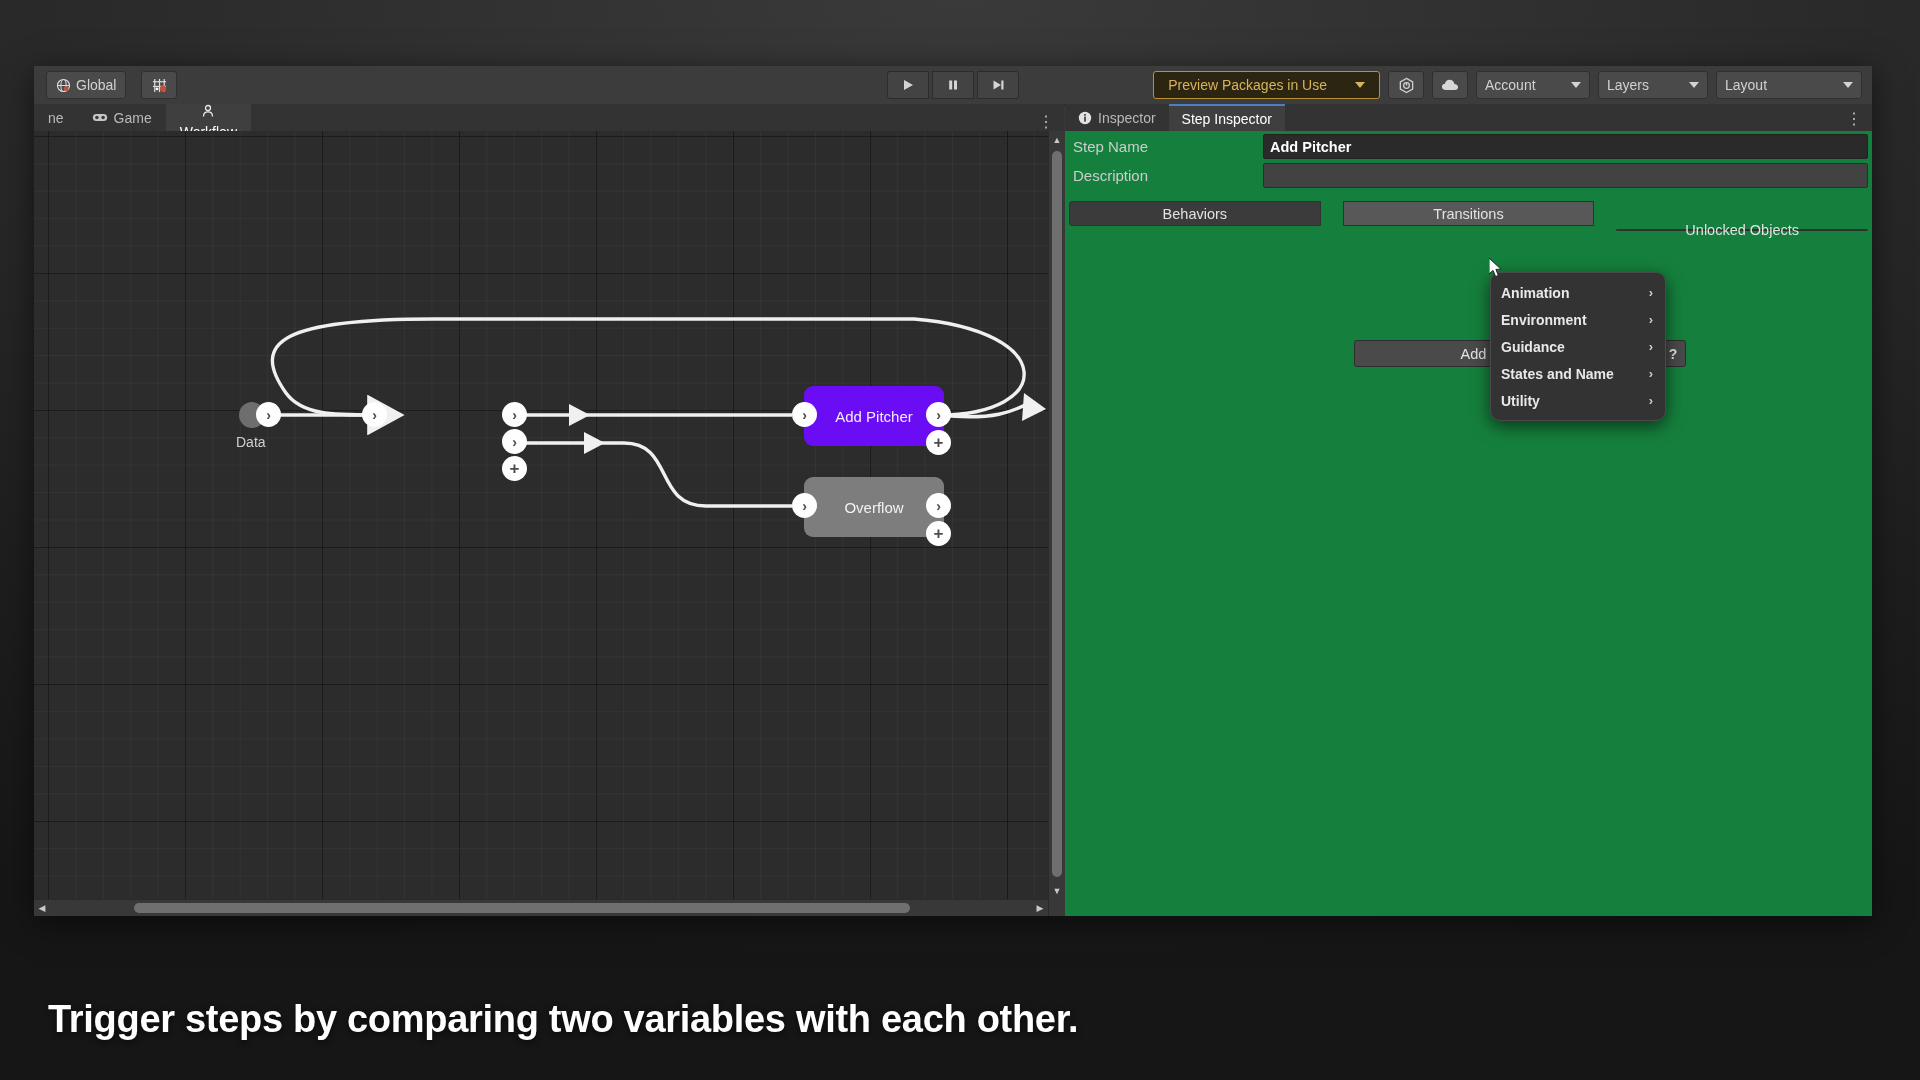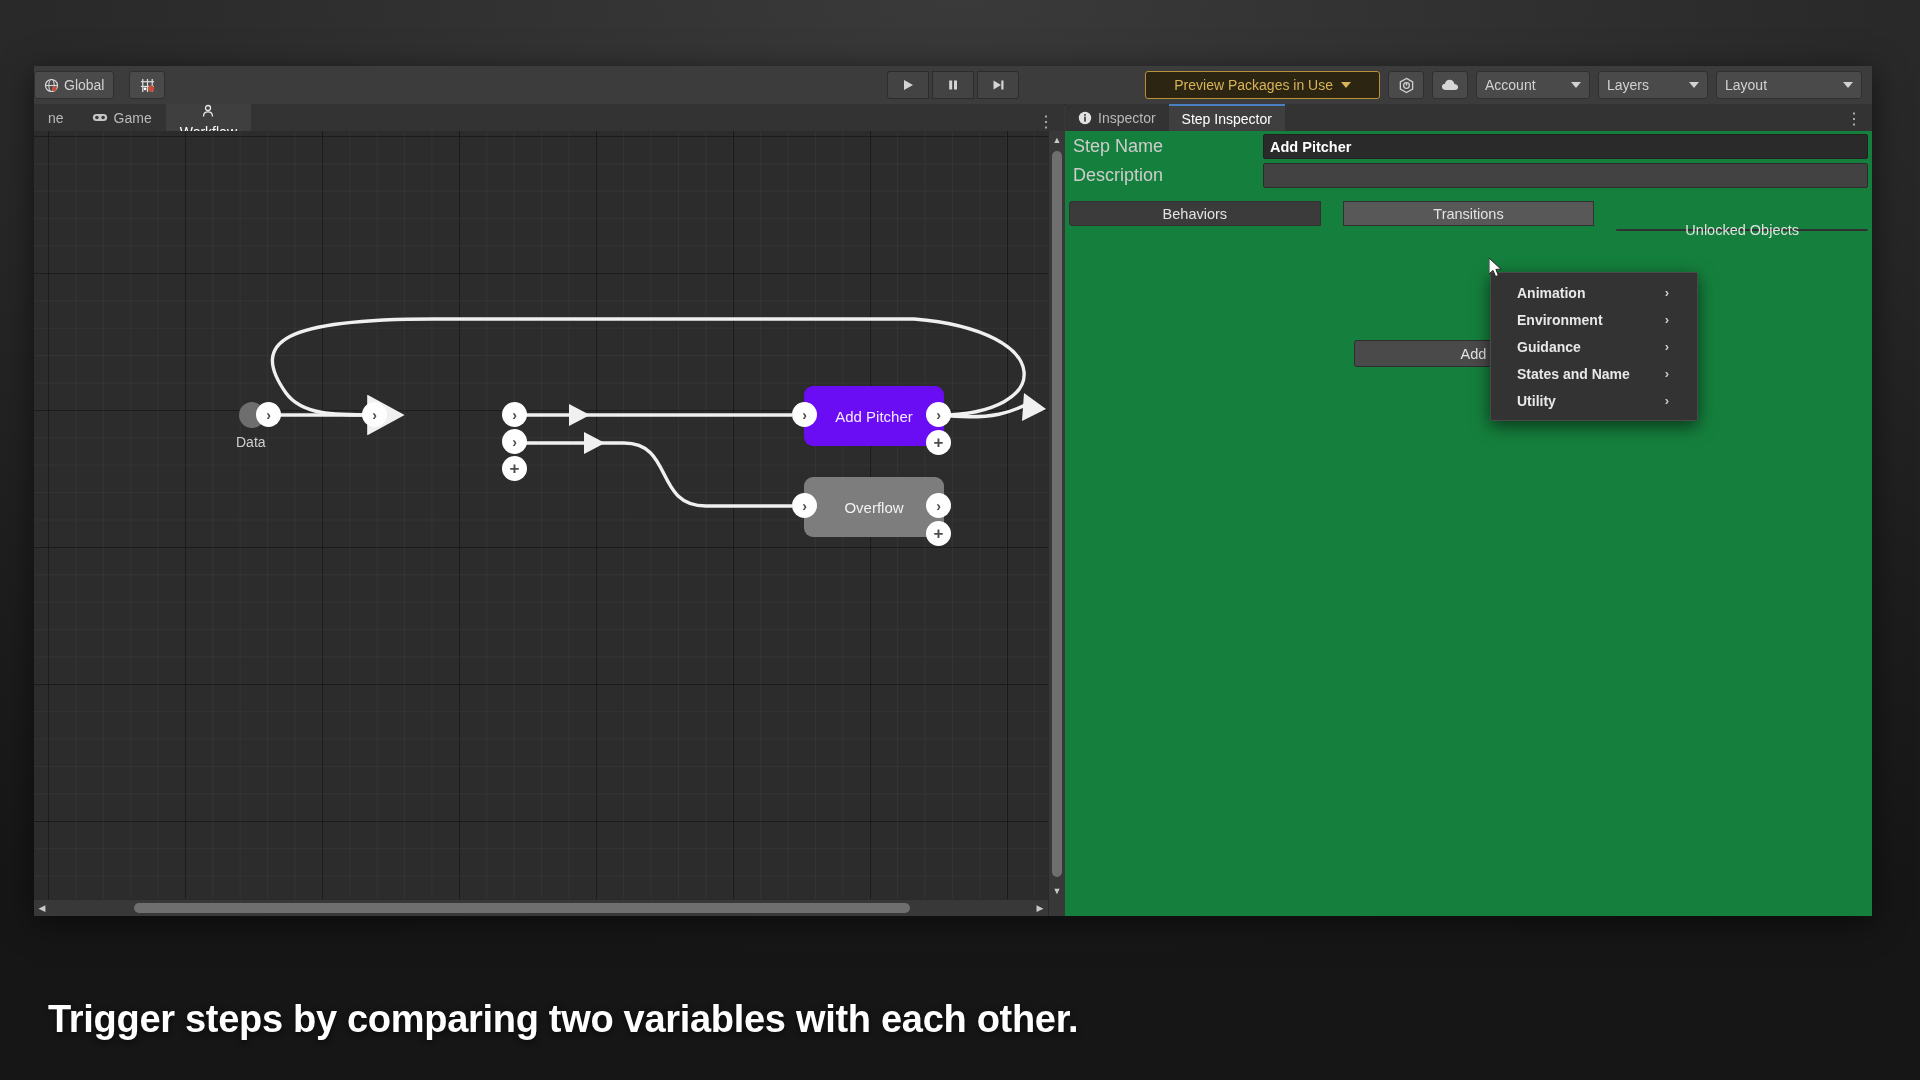--- a/index.html
+++ b/index.html
@@ -21,21 +21,21 @@
     background:#383838;
     box-shadow:0 6px 30px rgba(0,0,0,.55);
   }
   
   .toolbar{
     position:absolute;left:0;top:0;width:100%;height:38px;
     background:#3c3c3c;
     border-bottom:1px solid #242424;
     display:flex;align-items:center;
   }
-  .tb-left{display:flex;align-items:center;gap:15px;padding-left:0;justify-content:space-between;}
+  .tb-left{display:flex;align-items:center;gap:15px;padding-left:12px;justify-content:space-between;}
   .tb-center{position:absolute;left:50%;transform:translateX(-50%);display:flex;gap:3px;}
   .tb-right{position:absolute;right:10px;display:flex;align-items:center;gap:8px;}
 
   .tb-btn{
     height:26px;display:flex;align-items:center;gap:5px;
     padding:0 9px;border-radius:3px;background:#4a4a4a;
     color:#d2d2d2;font-size:14px;white-space:nowrap;
     border:1px solid #2f2f2f;
   }
   .tb-icon-btn{
@@ -43,22 +43,22 @@
     border-radius:3px;background:#4a4a4a;border:1px solid #2f2f2f;
   }
   .play-btn{
     width:40px;height:26px;display:flex;align-items:center;justify-content:center;
     background:#434343;border:1px solid #2c2c2c;
   }
   .play-btn:first-child{border-radius:3px 0 0 3px;}
   .play-btn:last-child{border-radius:0 3px 3px 0;}
 
   .preview-pill{
-    height:26px;display:flex;align-items:center;gap:8px;
-    padding:0 28px;border-radius:3px;
+    height:26px;display:flex;align-items:center;gap:28px;
+    padding:0 14px;border-radius:3px;
     background:#2b2512;border:1px solid #b8903a;
     color:#d8b357;font-size:14px;white-space:nowrap;
   }
   .dd-arrow{
     width:0;height:0;border-left:5px solid transparent;border-right:5px solid transparent;
     border-top:6px solid currentColor;display:inline-block;
   }
   .dropdown{
     height:26px;display:flex;align-items:center;justify-content:space-between;
     background:#4a4a4a;border:1px solid #2f2f2f;border-radius:3px;
@@ -132,21 +132,21 @@
     position:absolute;left:1031px;top:38px;width:807px;height:812px;background:#15803d;
   }
   .insp-tabrow{height:27px;background:#333333;display:flex;align-items:flex-end;position:relative;}
   .insp-tab{
     height:27px;display:flex;align-items:center;gap:6px;padding:0 13px;
     font-size:14px;color:#b9b9b9;
   }
   .insp-tab.active{background:#3f3f3f;color:#ffffff;border-top:2px solid #4b7fc4;box-sizing:border-box;}
   .insp-tabrow .kebab{position:absolute;right:10px;top:5px;color:#bdbdbd;font-size:16px;}
   .field-row{display:flex;align-items:center;height:27px;margin:2px 4px 0 4px;}
-  .field-label{width:190px;color:#cdcdcd;font-size:18px;padding-left:4px;}
+  .field-label{width:190px;color:#cdcdcd;font-size:15px;padding-left:4px;}
   .field-input{
     flex:1;height:23px;background:#2a2a2a;border:1px solid #212121;border-radius:2px;
     color:#ffffff;font-size:14.5px;display:flex;align-items:center;padding:0 6px;font-weight:bold;
   }
   .field-input.empty{background:#424242;border-color:#2c2c2c;}
 
   .seg{display:flex;margin:12px 4px 0 4px;height:25px;gap:22px;}
   .seg-btn{
     flex:1;display:flex;align-items:center;justify-content:center;
     font-size:14.5px;color:#e2e2e2;background:#585858;border:1px solid #313131;
@@ -160,22 +160,22 @@
     width:298px;height:25px;background:#4a4a4a;border:1px solid #2d2d2d;border-radius:3px;
     display:flex;align-items:center;justify-content:center;color:#e4e4e4;font-size:14.5px;
   }
   #help-btn{
     width:24px;height:25px;background:#4a4a4a;border:1px solid #2d2d2d;border-radius:3px;
     display:flex;align-items:center;justify-content:center;color:#e4e4e4;font-size:14px;font-weight:bold;
   }
   
   #ctx-menu{
     position:absolute;left:1490px;top:272px;width:174px;
-    background:#333333;border:1px solid #4a4a4a;border-radius:2px;
-    padding:6px 16px;box-shadow:0 5px 18px rgba(0,0,0,.6);
+    background:#333333;border:1px solid #4a4a4a;border-radius:10px;
+    padding:6px 0;box-shadow:0 5px 18px rgba(0,0,0,.6);
   }
   .ctx-item{
     height:27px;display:flex;align-items:center;justify-content:space-between;
     padding:0 12px 0 10px;color:#e8e8e8;font-size:14px;font-weight:bold;
   }
   .ctx-arrow{color:#cfcfcf;font-size:13px;font-weight:bold;}
 
   
   #cursor{position:absolute;left:1489px;top:258px;width:16px;height:22px;}
 

